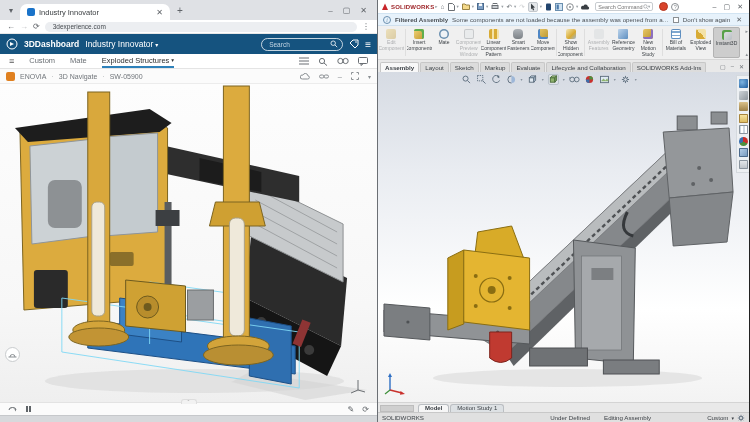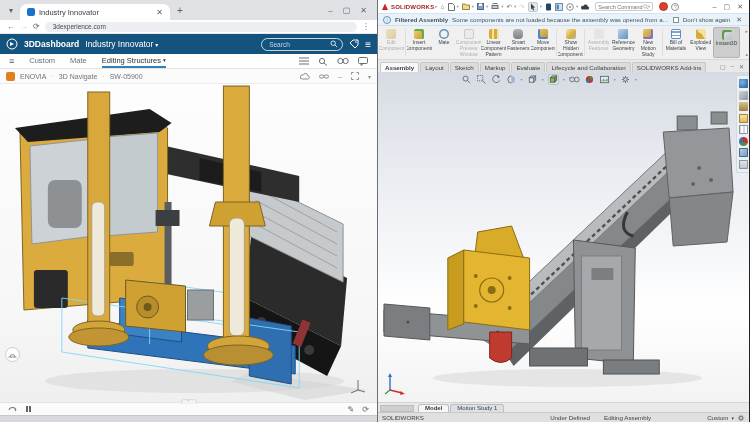--- a/index.html
+++ b/index.html
@@ -170,21 +170,21 @@
 
   <div class="nav-row">
     <span class="nav-burger">≡</span>
     <span class="bnav-tab">
         <span>Custom</span>
       </span>
     <span class="bnav-tab">
         <span>Mate</span>
       </span>
     <span class="bnav-tab active">
-      <span>Editing Structures</span>
+      <span>Exploded Structures</span>
       <span style="font-size:5.5px;">▾</span>
     </span>
     <span class="nav-icons">
       <span>
           <svg width="10" height="9" viewBox="0 0 10 9">
             <path d="M0 1h10M0 4h10M0 7h10" stroke="#6a6f74"></path>
           </svg>
         </span>
       <span>
           <svg width="10" height="9" viewBox="0 0 10 9">

